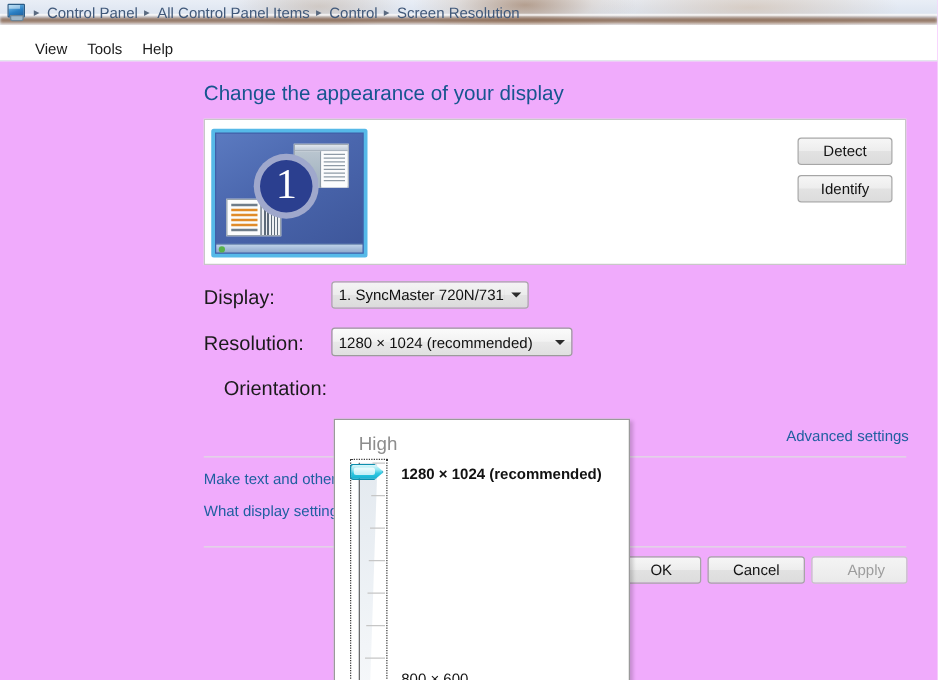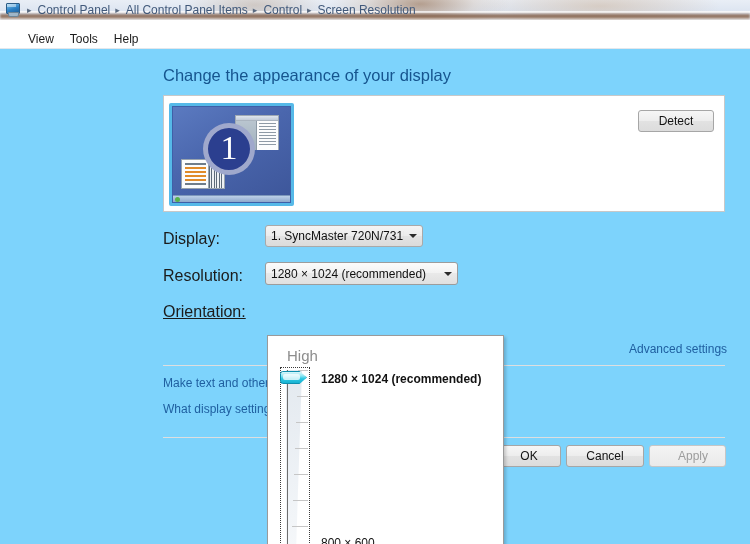--- a/index.html
+++ b/index.html
@@ -130,21 +130,21 @@
     width: 750px; height: 1px;
     background: #e3e7ec;
     z-index: 3;
   }
 
   
   .page {
     position: absolute;
     left: 0; top: 49px;
     width: 750px; height: 495px;
-    background: #7dd3fc;
+    background: #f0abfc;
     z-index: 2;
   }
 
   .page-title {
     position: absolute;
     left: 163px; top: 17px;
     font-size: 16.5px;
     color: #16558f;
     white-space: nowrap;
   }
@@ -307,21 +307,21 @@
 
   
   .field-label {
     position: absolute;
     font-size: 16px;
     color: #1b1b1b;
     white-space: nowrap;
   }
   .lbl-display     { left: 163px; top: 181px; }
   .lbl-resolution  { left: 163px; top: 218px; }
-  .lbl-orientation { left: 163px; top: 254px; text-decoration: underline; }
+  .lbl-orientation { left: 179px; top: 254px; }
 
   .combo {
     position: absolute;
     background: linear-gradient(180deg, #f4f4f4 0%, #ececec 48%, #e3e3e3 50%, #dbdbdb 100%);
     border: 1px solid #a9a9a9;
     border-radius: 3px;
     box-sizing: border-box;
     display: flex;
     align-items: center;
     cursor: default;
@@ -570,20 +570,21 @@
         <div class="numring">
           <span>1</span>
         </div>
       </div>
       <div class="taskbar">
         <div class="startorb"></div>
       </div>
     </div>
 
     <div class="btn btn-detect">Detect</div>
+    <div class="btn btn-identify">Identify</div>
 
     <div class="field-label lbl-display">Display:</div>
     <div class="combo combo-display">
       <div class="ctext">1. SyncMaster 720N/731N</div>
       <div class="arrow">
           <div class="tri"></div>
         </div>
     </div>
 
     <div class="field-label lbl-resolution">Resolution:</div>

